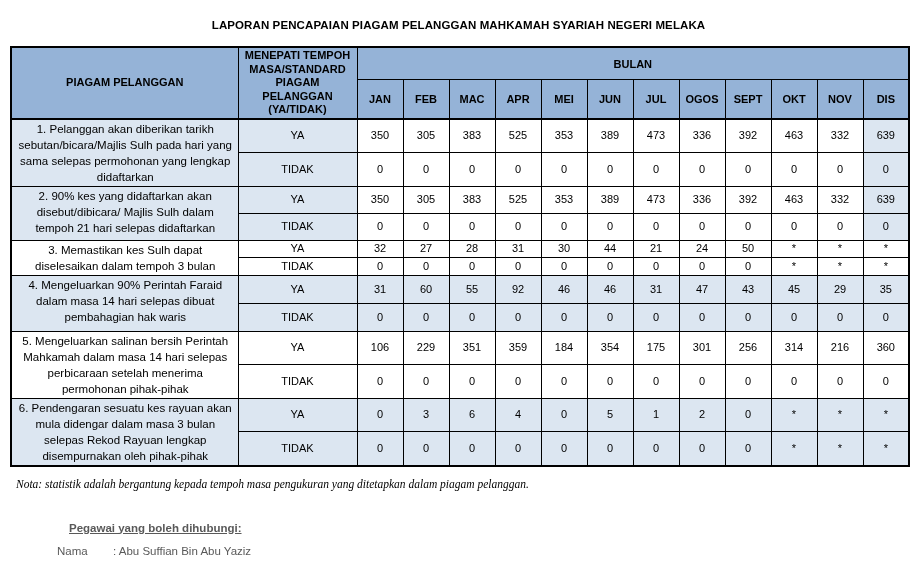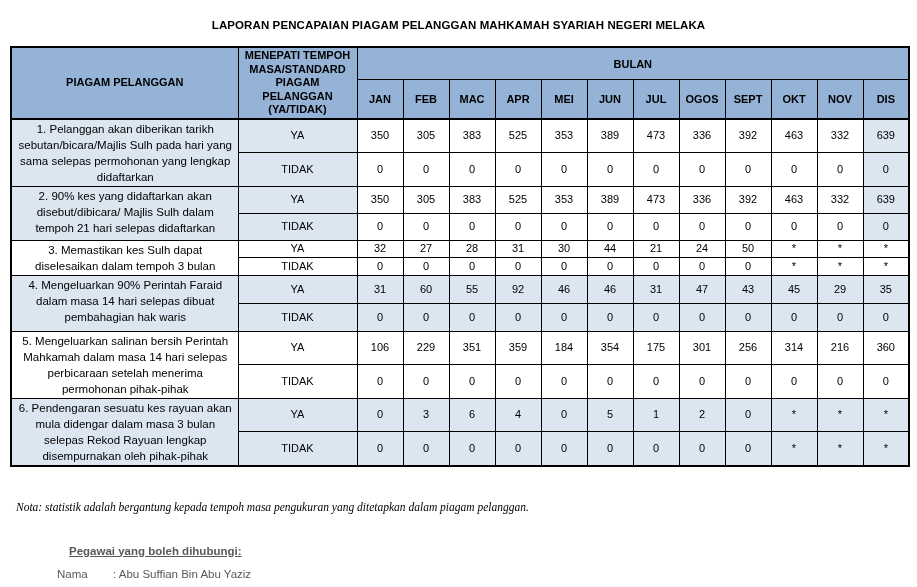--- a/index.html
+++ b/index.html
@@ -44,21 +44,21 @@
   td.piagam {
     font-size: 11.5px; text-align: center; vertical-align: top;
     padding: 1px 3px 1px 4px; line-height: 16px;
   }
   td.yn, td.val {
     text-align: center; vertical-align: middle;
     font-size: 11px; padding: 0 1px; line-height: 13px;
   }
   .shaded { background: var(--shaded-bg); }
   tr.first-data td { border-top: 2px solid var(--border-color); }
-  .notes { margin: 34px 0 0 16px; }
+  .notes { margin: 11px 0 0 16px; }
   .notes p {
     margin: 0 0 9px 0;
     font-family: "Liberation Serif", serif;
     font-style: italic;
     font-size: 11.5px; color: #000;
   }
   .contact { margin: 32px 0 0 57px; color: var(--contact-color); font-size: 11.5px; }
   .contact-heading {
     font-weight: bold; text-decoration: underline;
     margin-bottom: 9px;

